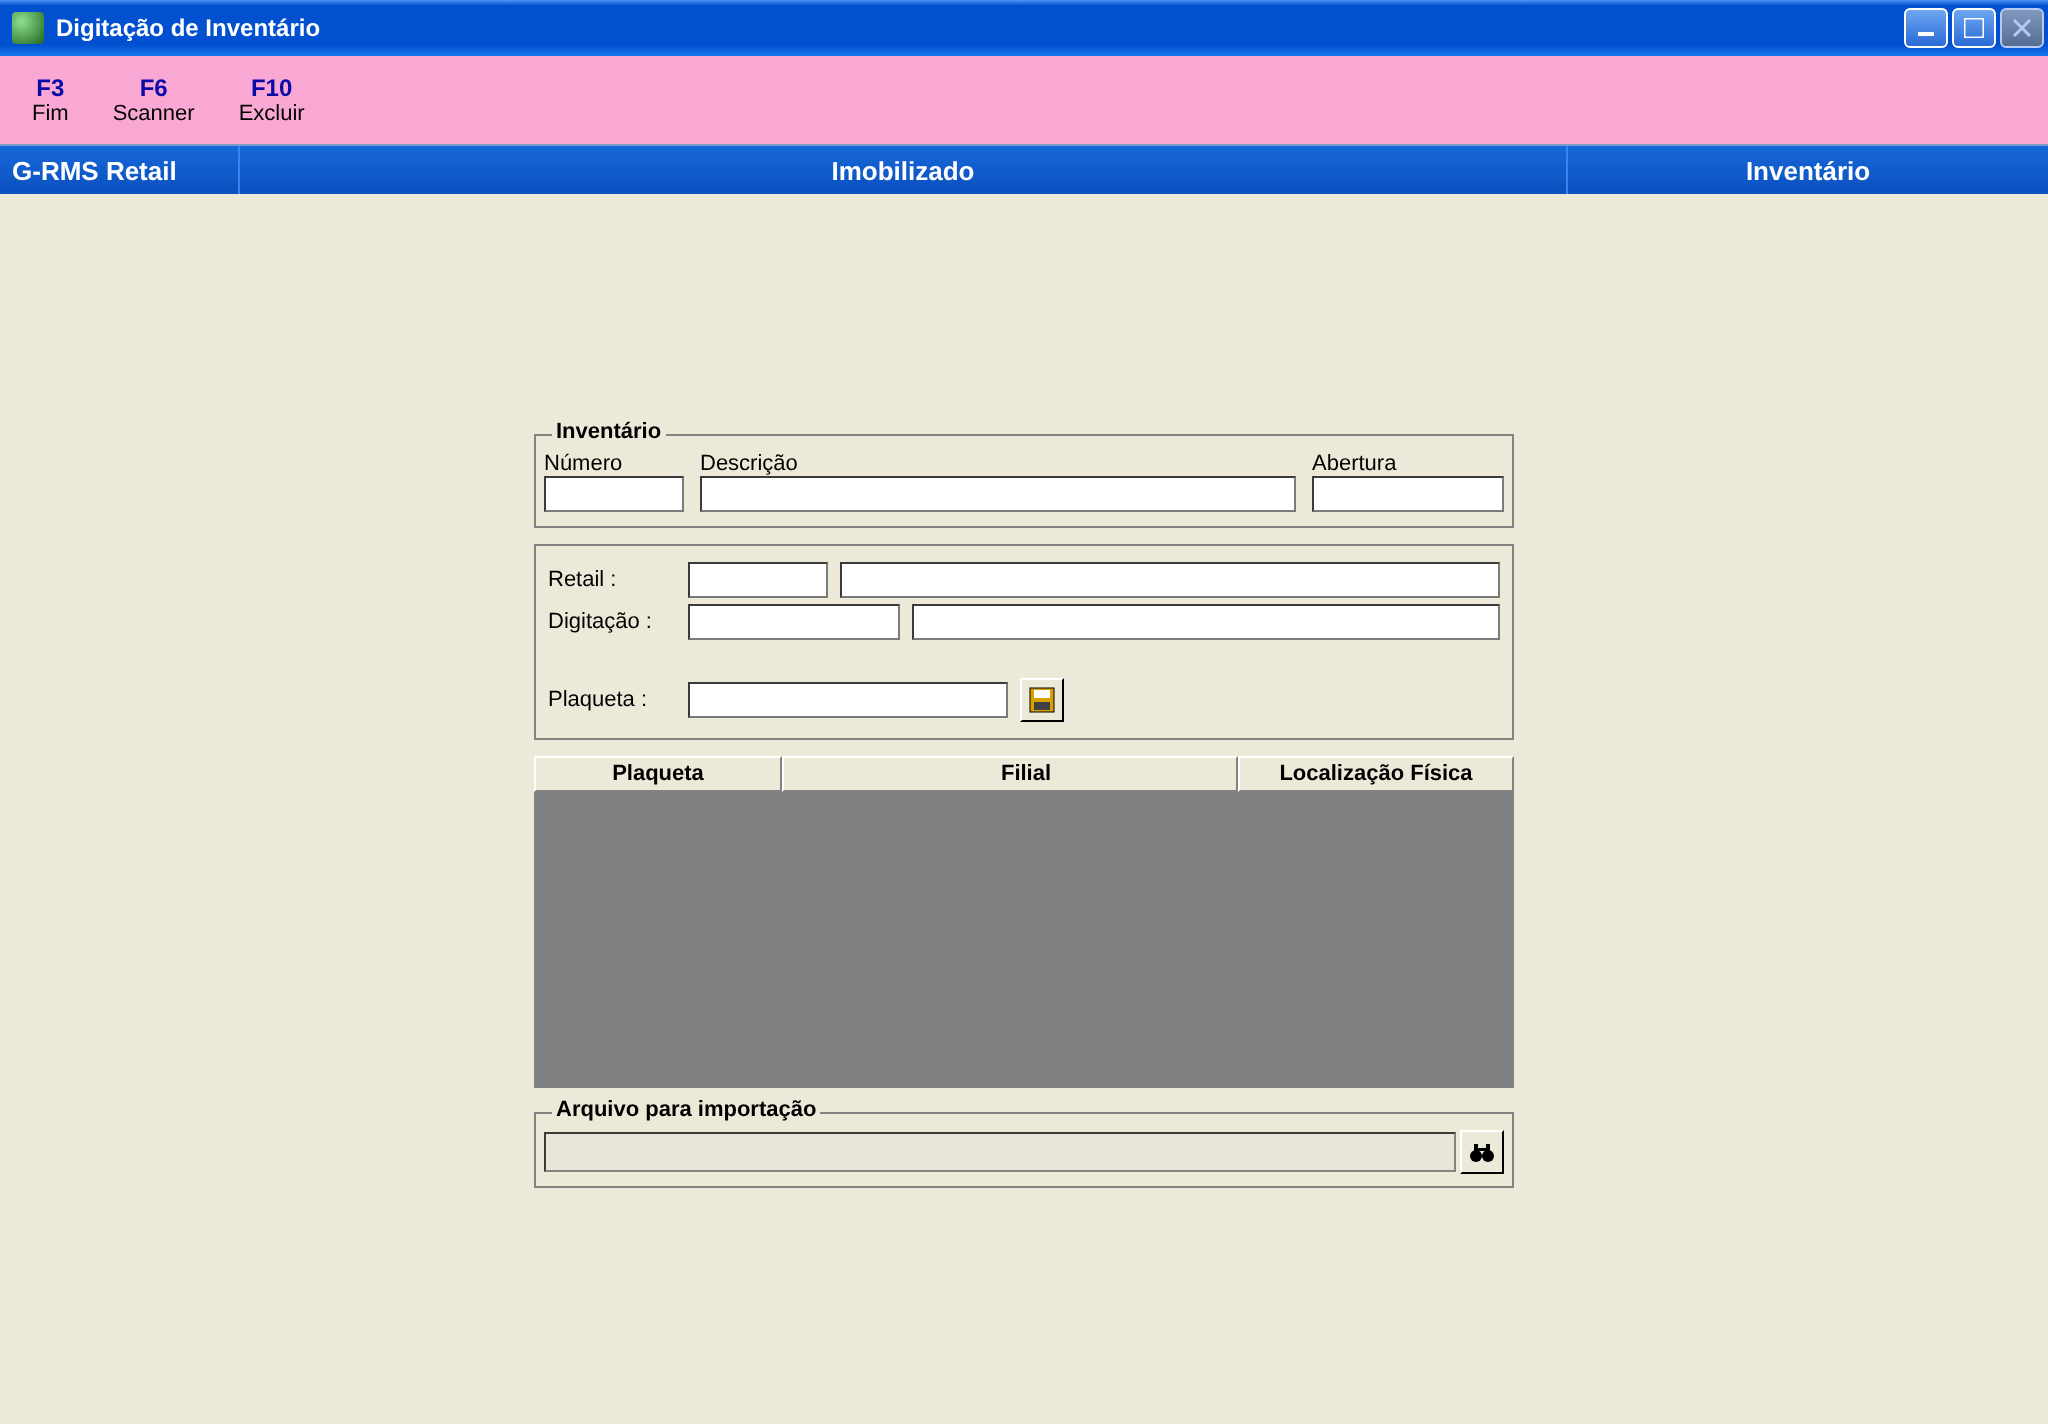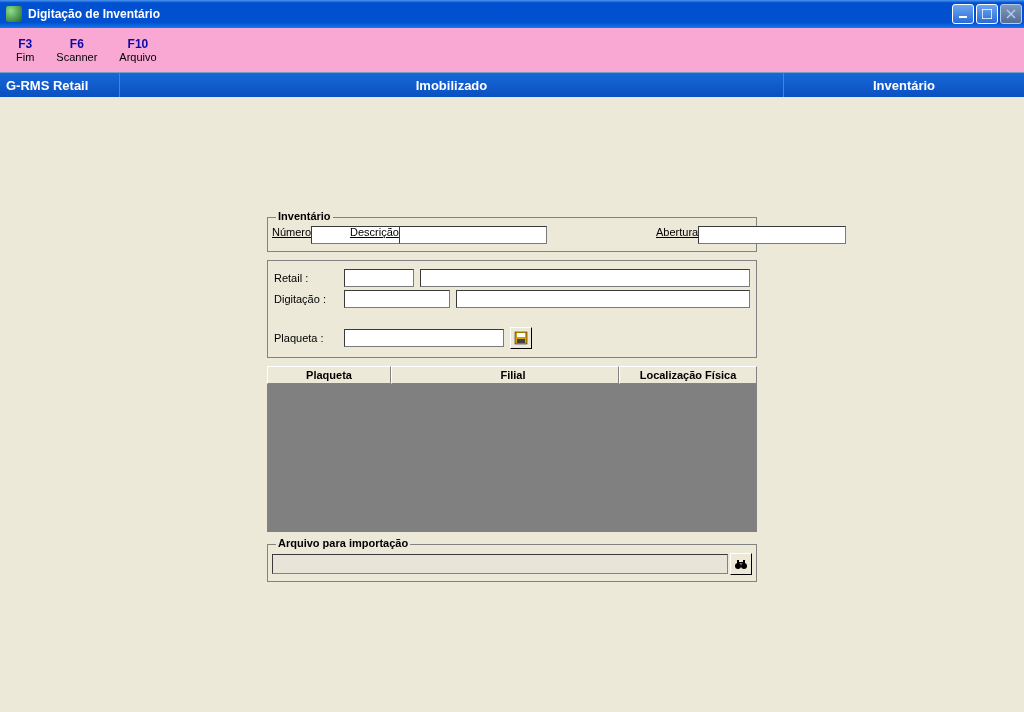--- a/index.html
+++ b/index.html
@@ -130,22 +130,21 @@
       padding: 0 2px;
     }
     .row {
       display: flex;
       align-items: center;
       gap: 6px;
       margin-bottom: 3px;
     }
     .col {
       display: flex;
-      flex-direction: row;
-      text-decoration: underline;
+      flex-direction: column;
     }
     .label {
       font-size: 11px;
       color: #000;
     }
     .input {
       height: 18px;
       border: 1px solid #7a7a7a;
       border-top: 1px solid #3a3a3a;
       border-left: 1px solid #3a3a3a;
@@ -237,21 +236,21 @@
   <div class="tool-item">
     <span class="tool-key">F3</span>
     <span class="tool-label">Fim</span>
   </div>
   <div class="tool-item">
     <span class="tool-key">F6</span>
     <span class="tool-label">Scanner</span>
   </div>
   <div class="tool-item">
     <span class="tool-key">F10</span>
-    <span class="tool-label">Arquivo</span>
+    <span class="tool-label">Excluir</span>
   </div>
 </div>
 
 <div class="navbar">
   <div class="nav-item nav-left">G-RMS Retail</div>
   <div class="nav-item nav-center">Imobilizado</div>
   <div class="nav-item nav-right">Inventário</div>
 </div>
 
 <div class="content">

